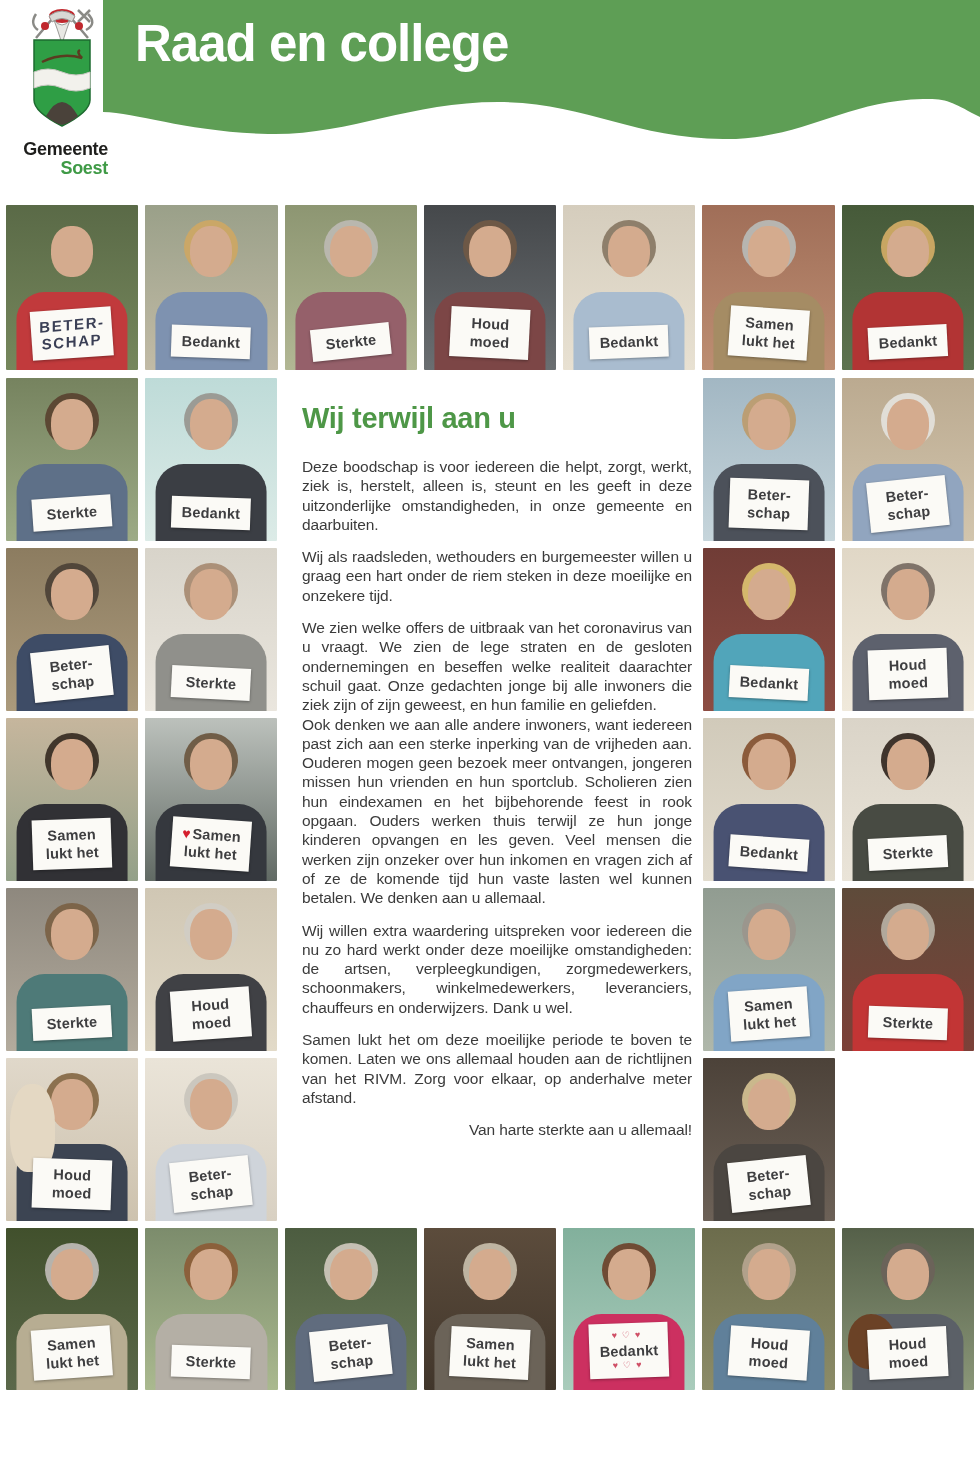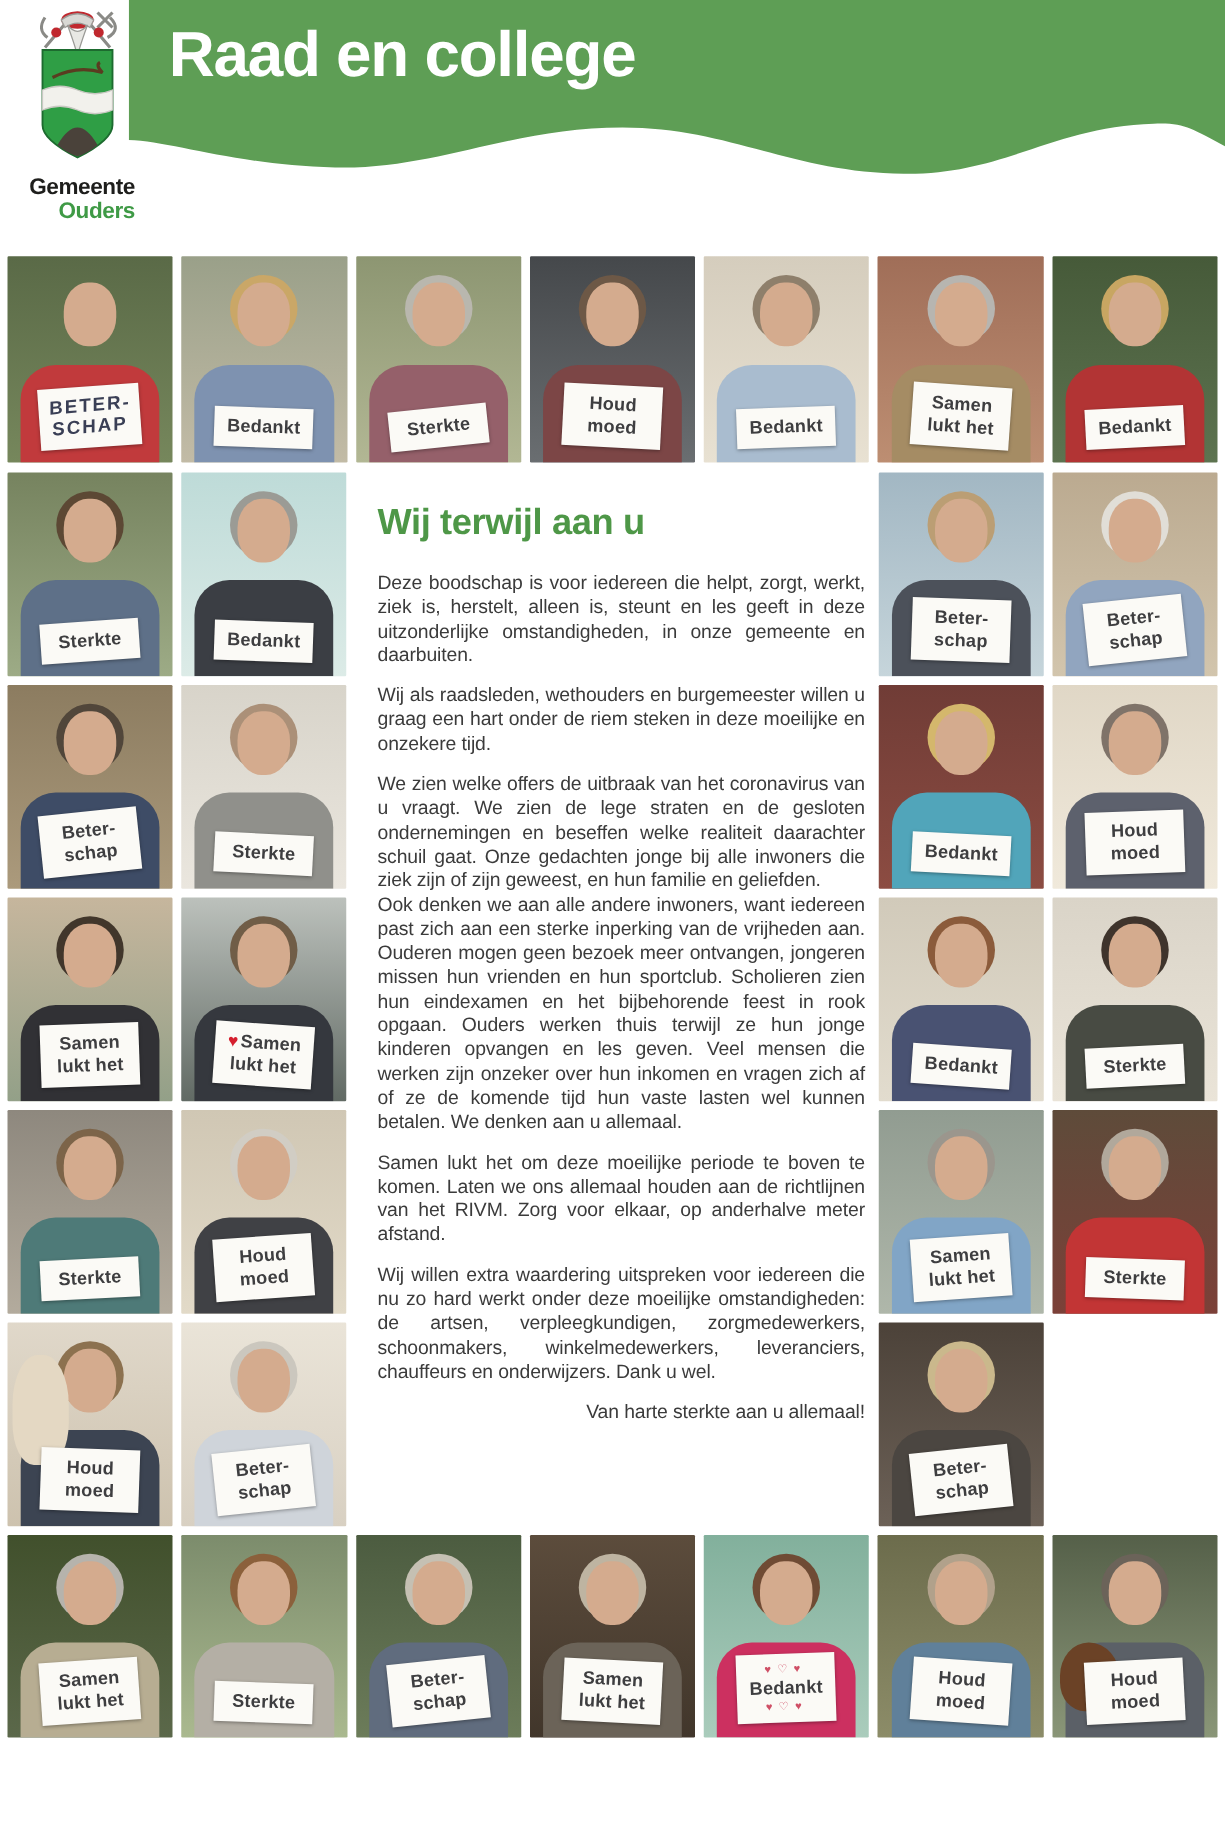--- a/index.html
+++ b/index.html
@@ -98,21 +98,21 @@
       <path d="M16,36 H72 V96 Q72,108 44,122 Q16,108 16,96 Z" fill="#2f9e45" stroke="#1d6b2f" stroke-width="1.5"></path>
 
       <path d="M24,58 q20,-10 40,-4 q-6,-6 -2,-8" stroke="#5a3c20" stroke-width="2.5" fill="none"></path>
 
       <path d="M16,68 q14,-6 28,0 q14,6 28,0 V84 q-14,6 -28,0 q-14,-6 -28,0 Z" fill="#f2f1ec" stroke="#c9c8c2"></path>
 
       <path d="M28,112 Q44,84 60,112 Q52,119 44,121 Q36,119 28,112 Z" fill="#4a423a"></path>
     </svg>
     <div class="org">
       <span class="org-line1">Gemeente</span>
-      <span class="org-line2" id="soestLine" style="color: rgb(63, 154, 70);">Ouders</span>
+      <span class="org-line2" id="soestLine" style="color: rgb(63, 154, 70);">Soest</span>
     </div>
   </div>
 
   <div class="content">
 
     <div class="grid toprow" id="top-row">
         <figure class="photo" style="--bg1: #5a6a47; --bg2: #76875c; --shirt: #c13a3c;">
           <div class="person bald">
             <i class="head"></i>
             <i class="torso"></i>
@@ -262,22 +262,22 @@
 schap</span></div>
           </figure>
         </div>
 
       <article class="article">
         <h1 id="articleHeading" style="color: rgb(78, 151, 71);">Wij terwijl aan u</h1>
         <p>Deze boodschap is voor iedereen die helpt, zorgt, werkt, ziek is, herstelt, alleen is, steunt en les geeft in deze uitzonderlijke omstandigheden, in onze gemeente en daarbuiten.</p>
         <p>Wij als raadsleden, wethouders en burgemeester willen u graag een hart onder de riem steken in deze moeilijke en onzekere tijd.</p>
         <p class="joined-bottom">We zien welke offers de uitbraak van het coronavirus van u vraagt. We zien de lege straten en de gesloten ondernemingen en beseffen welke realiteit daarachter schuil gaat. Onze gedachten jonge bij alle inwoners die ziek zijn of zijn geweest, en hun familie en geliefden.</p>
         <p>Ook denken we aan alle andere inwoners, want iedereen past zich aan een sterke inperking van de vrijheden aan. Ouderen mogen geen bezoek meer ontvangen, jongeren missen hun vrienden en hun sportclub. Scholieren zien hun eindexamen en het bijbehorende feest in rook opgaan. Ouders werken thuis terwijl ze hun jonge kinderen opvangen en les geven. Veel mensen die werken zijn onzeker over hun inkomen en vragen zich af of ze de komende tijd hun vaste lasten wel kunnen betalen. We denken aan u allemaal.</p>
+        <p>Wij willen extra waardering uitspreken voor iedereen die nu zo hard werkt onder deze moeilijke omstandigheden: de artsen, verpleegkundigen, zorgmedewerkers, schoonmakers, winkelmedewerkers, leveranciers, chauffeurs en onderwijzers. Dank u wel.</p>
         <p>Samen lukt het om deze moeilijke periode te boven te komen. Laten we ons allemaal houden aan de richtlijnen van het RIVM. Zorg voor elkaar, op anderhalve meter afstand.</p>
-        <p>Wij willen extra waardering uitspreken voor iedereen die nu zo hard werkt onder deze moeilijke omstandigheden: de artsen, verpleegkundigen, zorgmedewerkers, schoonmakers, winkelmedewerkers, leveranciers, chauffeurs en onderwijzers. Dank u wel.</p>
         <p class="single">Van harte sterkte aan u allemaal!</p>
       </article>
 
       <div class="side" id="right-col">
           <figure class="photo" style="--bg1: #a2b7c3; --bg2: #c6d5db; --shirt: #4c515a; --hair: #bb9e74;">
             <div class="person">
               <i class="hair"></i>
               <i class="head"></i>
               <i class="torso"></i>
             </div>

